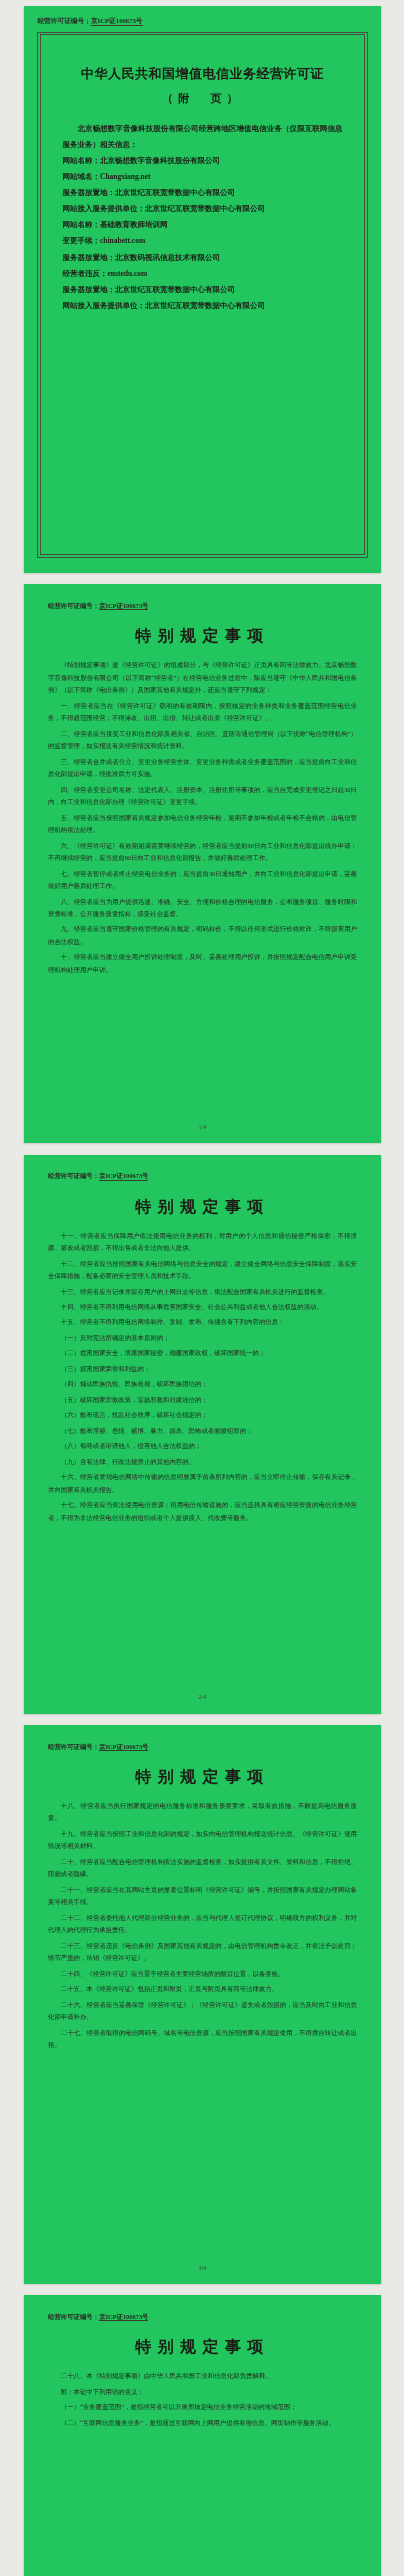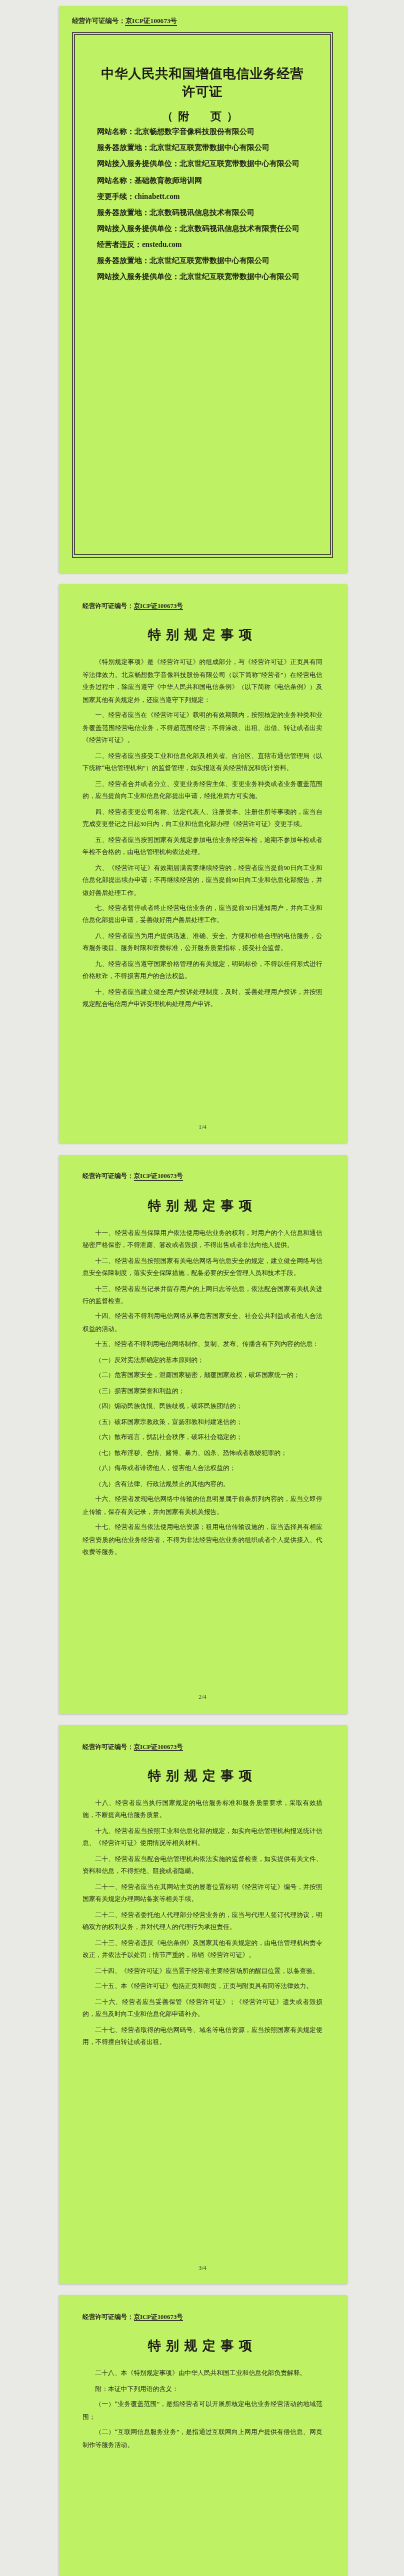--- a/index.html
+++ b/index.html
@@ -7,23 +7,23 @@
     padding: 0;
     background: #e9e9e6;
     font-family: "Liberation Serif", "DejaVu Serif", serif;
   }
   body {
     width: 405px;
     padding: 6.2px 0 3.1px;
     box-sizing: border-box;
   }
   .sheet {
-    width: 288px;
+    width: 357px;
     margin: 0 auto 11.3px auto;
-    background: #bef264;
+    background: #22c55e;
     box-shadow: 0 0.5px 2.1px rgba(0,0,0,0.28), 0 0 0.5px rgba(0,0,0,0.25);
     box-sizing: border-box;
     display: flex;
     flex-direction: column;
     color: #23231c;
   }
   
   .cert {
     height: 567px;
     padding: 11.3px 13.4px 15.5px 13.4px;
@@ -80,21 +80,21 @@
     height: 559px;
     padding: 17.5px 24px 13.4px 24px;
   }
   .prov-no {
     font-size: 6.4px;
     font-weight: bold;
     color: #2a2a22;
   }
   .prov-title {
     text-align: center;
-    font-size: 13px;
+    font-size: 16px;
     font-weight: bold;
     letter-spacing: 0.4em;
     margin: 15.5px 0 10.3px 0;
     color: #1c1c14;
   }
   .para {
     font-size: 6.4px;
     line-height: 1.95;
     margin: 1.5px 0;
     text-indent: 2em;
@@ -113,27 +113,28 @@
 <body>
 
 <div class="sheet cert">
   <div class="cert-no">
     <span>经营许可证编号：</span><span class="underl">京ICP证100673号</span>
   </div>
   <div class="cert-frame">
     <div class="cert-frame-inner">
       <div class="cert-title">中华人民共和国增值电信业务经营许可证</div>
       <div class="cert-subtitle">（附　页）</div>
+      <p class="cert-intro">北京畅想数字音像科技股份有限公司经营跨地区增值电信业务（仅限互联网信息服务业务）相关信息：</p>
       <p class="cert-line">网站名称：北京畅想数字音像科技股份有限公司</p>
+      <p class="cert-line">网站域名：Changxiang.net</p>
       <p class="cert-line">服务器放置地：北京世纪互联宽带数据中心有限公司</p>
       <p class="cert-line">网站接入服务提供单位：北京世纪互联宽带数据中心有限公司</p>
       <p class="cert-line">网站名称：基础教育教师培训网</p>
       <p class="cert-line">变更手续：chinabett.com</p>
       <p class="cert-line">服务器放置地：北京数码视讯信息技术有限公司</p>
-      <p class="cert-line">网站接入服务提供单位：北京数码视讯信息技术有限责任公司</p>
       <p class="cert-line">经营者违反：enstedu.com</p>
       <p class="cert-line">服务器放置地：北京世纪互联宽带数据中心有限公司</p>
       <p class="cert-line">网站接入服务提供单位：北京世纪互联宽带数据中心有限公司</p>
     </div>
   </div>
 </div>
 
 <div class="sheet prov">
   <div class="prov-no">
     <span>经营许可证编号：</span><span class="underl">京ICP证100673号</span>

